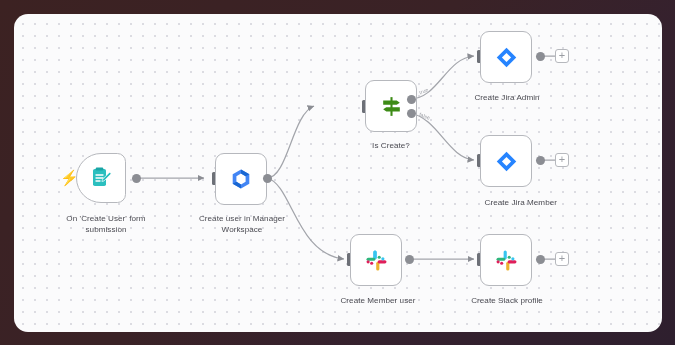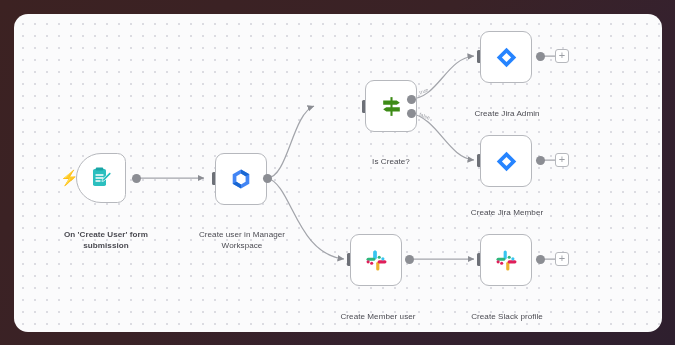--- a/index.html
+++ b/index.html
@@ -20,21 +20,21 @@
   .node{position:absolute;}
   .box{
     position:absolute;width:52px;height:52px;box-sizing:border-box;
     background:#fff;border:1.3px solid #b6b8bd;border-radius:9px;
     display:flex;align-items:center;justify-content:center;
   }
   .box.trigger{border-radius:9px 9px 9px 9px;width:50px;height:50px;
     border-top-left-radius:26px;border-bottom-left-radius:26px;}
   .label{
     position:absolute;text-align:center;color:#4b4b52;
-    font-size:8.1px;line-height:10.5px;letter-spacing:.05px;white-space:pre-line;margin-top:16px;
+    font-size:8.1px;line-height:10.5px;letter-spacing:.05px;white-space:pre-line;
   }
   .dot-out{position:absolute;width:9px;height:9px;border-radius:50%;background:#8b8d93;}
   .in-bar{position:absolute;width:4px;height:13px;border-radius:1.5px;background:#6d7077;}
   .plus{
     position:absolute;width:14px;height:14px;box-sizing:border-box;
     border:1.1px solid #b6b8bd;border-radius:3px;background:#fff;
     color:#9a9da3;font-size:11px;line-height:11.5px;text-align:center;
   }
   .bolt{position:absolute;color:#ff6d5a;font-size:15px;line-height:15px;}
   .edge-tag{position:absolute;color:#9a9da3;font-size:5.2px;letter-spacing:.1px;}
@@ -75,21 +75,21 @@
             <rect x="6.6" y="1.6" width="7.8" height="3" rx="1.3" fill="#1aa5a5"></rect>
             <g stroke="#fff" stroke-width="1.3" stroke-linecap="round">
               <path d="M7 9h7"></path>
                 <path d="M7 12h7"></path>
                 <path d="M7 15h4"></path>
             </g>
             <path d="M20.6 6.2l1.6 1.6-7.1 7.1-2.2.6.6-2.2z" fill="#2bbfbf" stroke="#fff" stroke-width="0.7"></path>
           </svg>
         </div>
         <div class="dot-out" style="left:118px;top:160px;"></div>
-        <div class="label" style="left:22px;top:200px;width:140px;font-weight:bold;">On 'Create User' form
+        <div class="label" style="left:22px;top:200px;width:140px;">On 'Create User' form
 submission</div>
       </div>
 
       <div class="node">
         <div class="in-bar" style="left:198px;top:158px;"></div>
         <div class="box" style="left:201px;top:139px;">
           <svg class="ic" width="24" height="24" viewBox="0 0 24 24">
             <polygon points="12,2.4 20.3,7.2 20.3,16.8 12,21.6 3.7,16.8 3.7,7.2" fill="#4285f4"></polygon>
             <polygon points="12,6.6 16.6,9.3 16.6,14.7 12,17.4 7.4,14.7 7.4,9.3" fill="#fff"></polygon>
             <polygon points="12,2.4 20.3,7.2 16.6,9.3 12,6.6" fill="#1967d2"></polygon>
@@ -133,21 +133,21 @@
       <div class="node">
         <div class="in-bar" style="left:463px;top:140px;"></div>
         <div class="box" style="left:466px;top:121px;">
           <svg class="ic" width="23" height="23" viewBox="0 0 24 24">
             <polygon points="12,1.8 22.2,12 12,22.2 1.8,12" fill="#2684ff"></polygon>
             <polygon points="12,7.2 16.8,12 12,16.8 7.2,12" fill="#fff"></polygon>
           </svg>
         </div>
         <div class="dot-out" style="left:522px;top:142px;"></div>
         <div class="plus" style="left:541px;top:139px;">+</div>
-        <div class="label" style="left:443px;top:178px;width:100px;">Create Jira Member</div>
+        <div class="label" style="left:443px;top:184px;width:100px;text-align:right;">Create Jira Member</div>
       </div>
 
       <div class="node">
         <div class="in-bar" style="left:333px;top:239px;"></div>
         <div class="box" style="left:336px;top:220px;">
           <svg class="ic" width="23" height="23" viewBox="0 0 24 24">
             <g fill="#36c5f0">
                 <rect x="8.6" y="1.6" width="3.3" height="8.6" rx="1.65"></rect>
                 <path d="M8.6 12.8h3.3v3.3a1.65 1.65 0 1 1-3.3 0z" opacity="0"></path>
               </g>

